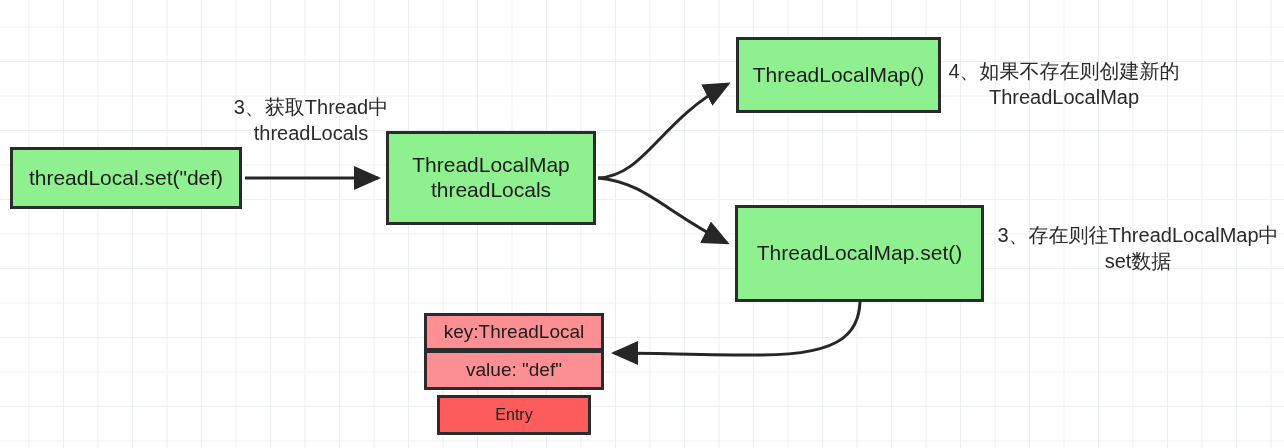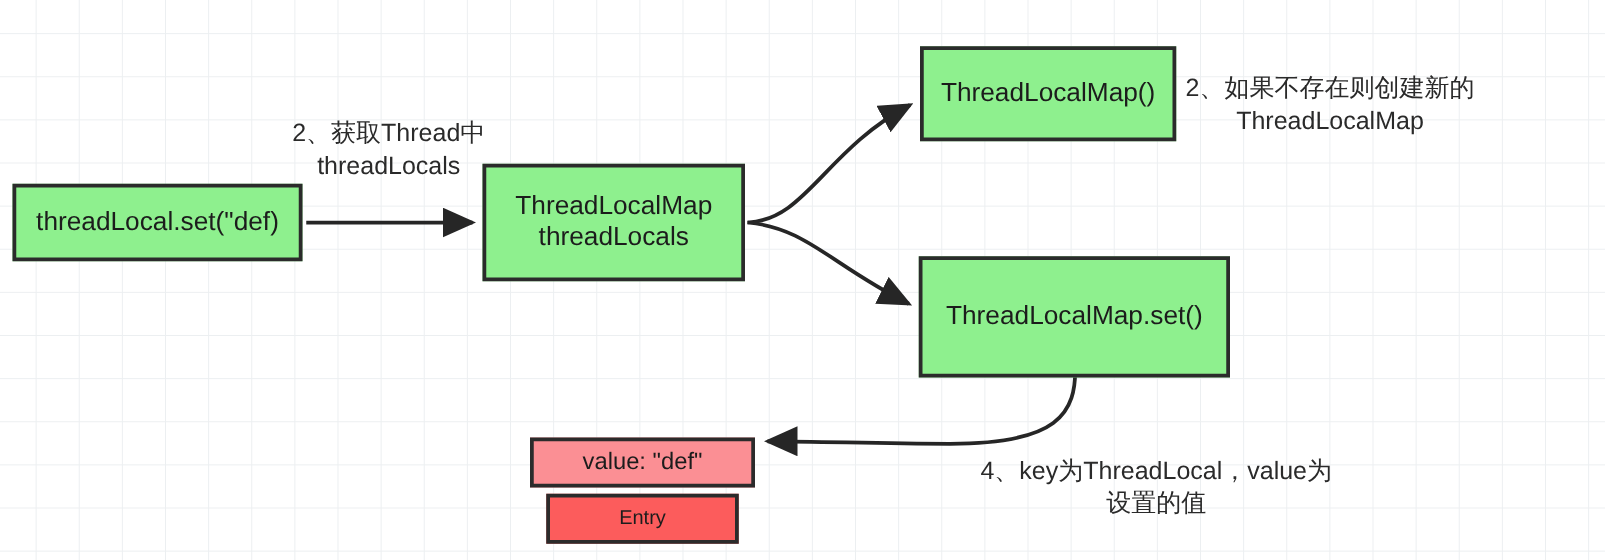--- a/index.html
+++ b/index.html
@@ -127,28 +127,29 @@
 
   <div class="node green" id="node-threadlocal-set">threadLocal.set("def)</div>
 
   <div class="node green" id="node-threadlocalmap-threadlocals">ThreadLocalMap
 threadLocals</div>
 
   <div class="node green" id="node-threadlocalmap-ctor">ThreadLocalMap()</div>
 
   <div class="node green" id="node-threadlocalmap-set">ThreadLocalMap.set()</div>
 
+  <div class="node pink" id="entry-key">key:ThreadLocal</div>
 
   <div class="node pink" id="entry-value">value: "def"</div>
 
   <div class="node red" id="entry-title">Entry</div>
 
-  <div class="label" id="label-1">2、获取Thread中
+  <div class="label" id="label-1">3、获取Thread中
 threadLocals</div>
 
-  <div class="label" id="label-2">2、如果不存在则创建新的
+  <div class="label" id="label-2">4、如果不存在则创建新的
 ThreadLocalMap</div>
 
+  <div class="label" id="label-3">3、存在则往ThreadLocalMap中
+set数据</div>
 
-  <div class="label" id="label-4">4、key为ThreadLocal，value为
-设置的值</div>
 
 </div>
 
 </body></html>

